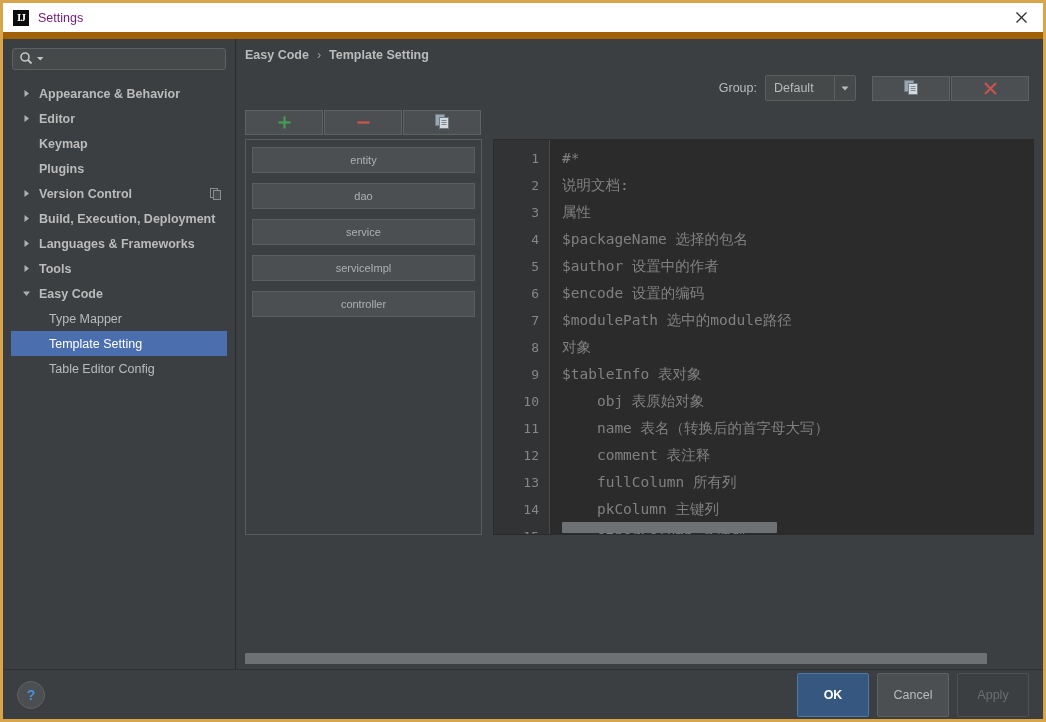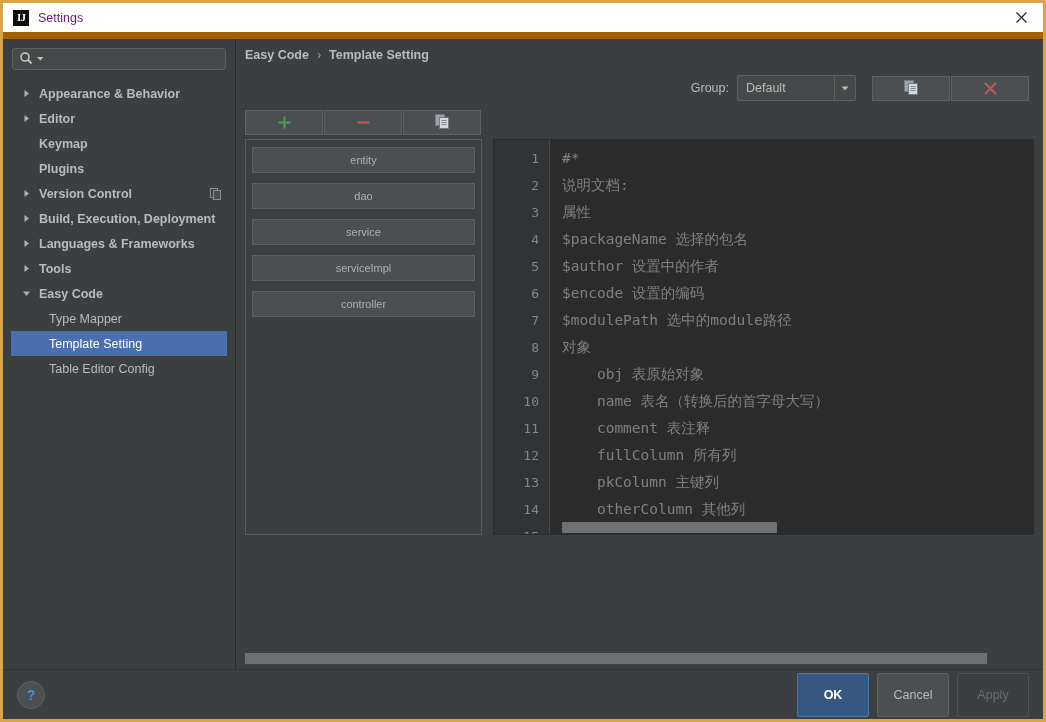--- a/index.html
+++ b/index.html
@@ -110,21 +110,20 @@
   #breadcrumb .sep{margin:0 8px 0 8px;font-weight:normal;color:#a0a0a0;}
   #group-row{
     height:34px;flex:0 0 34px;display:flex;align-items:center;
     padding-right:14px;
   }
   #group-label{margin-left:auto;margin-right:8px;color:#bbbbbb;font-size:12.5px;}
   #group-combo{
     height:24px;display:flex;align-items:stretch;
     background:#45494a;border:1px solid #5e6060;border-radius:2px;
     cursor:default;
-    gap:28px;
   }
   #group-combo .val{
     min-width:52px;padding:0 8px;display:flex;align-items:center;
     color:#bbbbbb;font-size:12.5px;
   }
   #group-combo .arrowbox{
     width:20px;border-left:1px solid #5e6060;
     display:flex;align-items:center;justify-content:center;
   }
   .tb-btn{
@@ -441,20 +440,21 @@
             </div>
           <div id="code">
               <div class="cline">#*</div>
               <div class="cline">说明文档:</div>
               <div class="cline">属性</div>
               <div class="cline">$packageName 选择的包名</div>
               <div class="cline">$author 设置中的作者</div>
               <div class="cline">$encode 设置的编码</div>
               <div class="cline">$modulePath 选中的module路径</div>
               <div class="cline">对象</div>
+              <div class="cline">$tableInfo 表对象</div>
               <div class="cline">    obj 表原始对象</div>
               <div class="cline">    name 表名（转换后的首字母大写）</div>
               <div class="cline">    comment 表注释</div>
               <div class="cline">    fullColumn 所有列</div>
               <div class="cline">    pkColumn 主键列</div>
               <div class="cline">    otherColumn 其他列</div>
             </div>
           <div id="ed-hscroll"></div>
         </div>
       </div>

